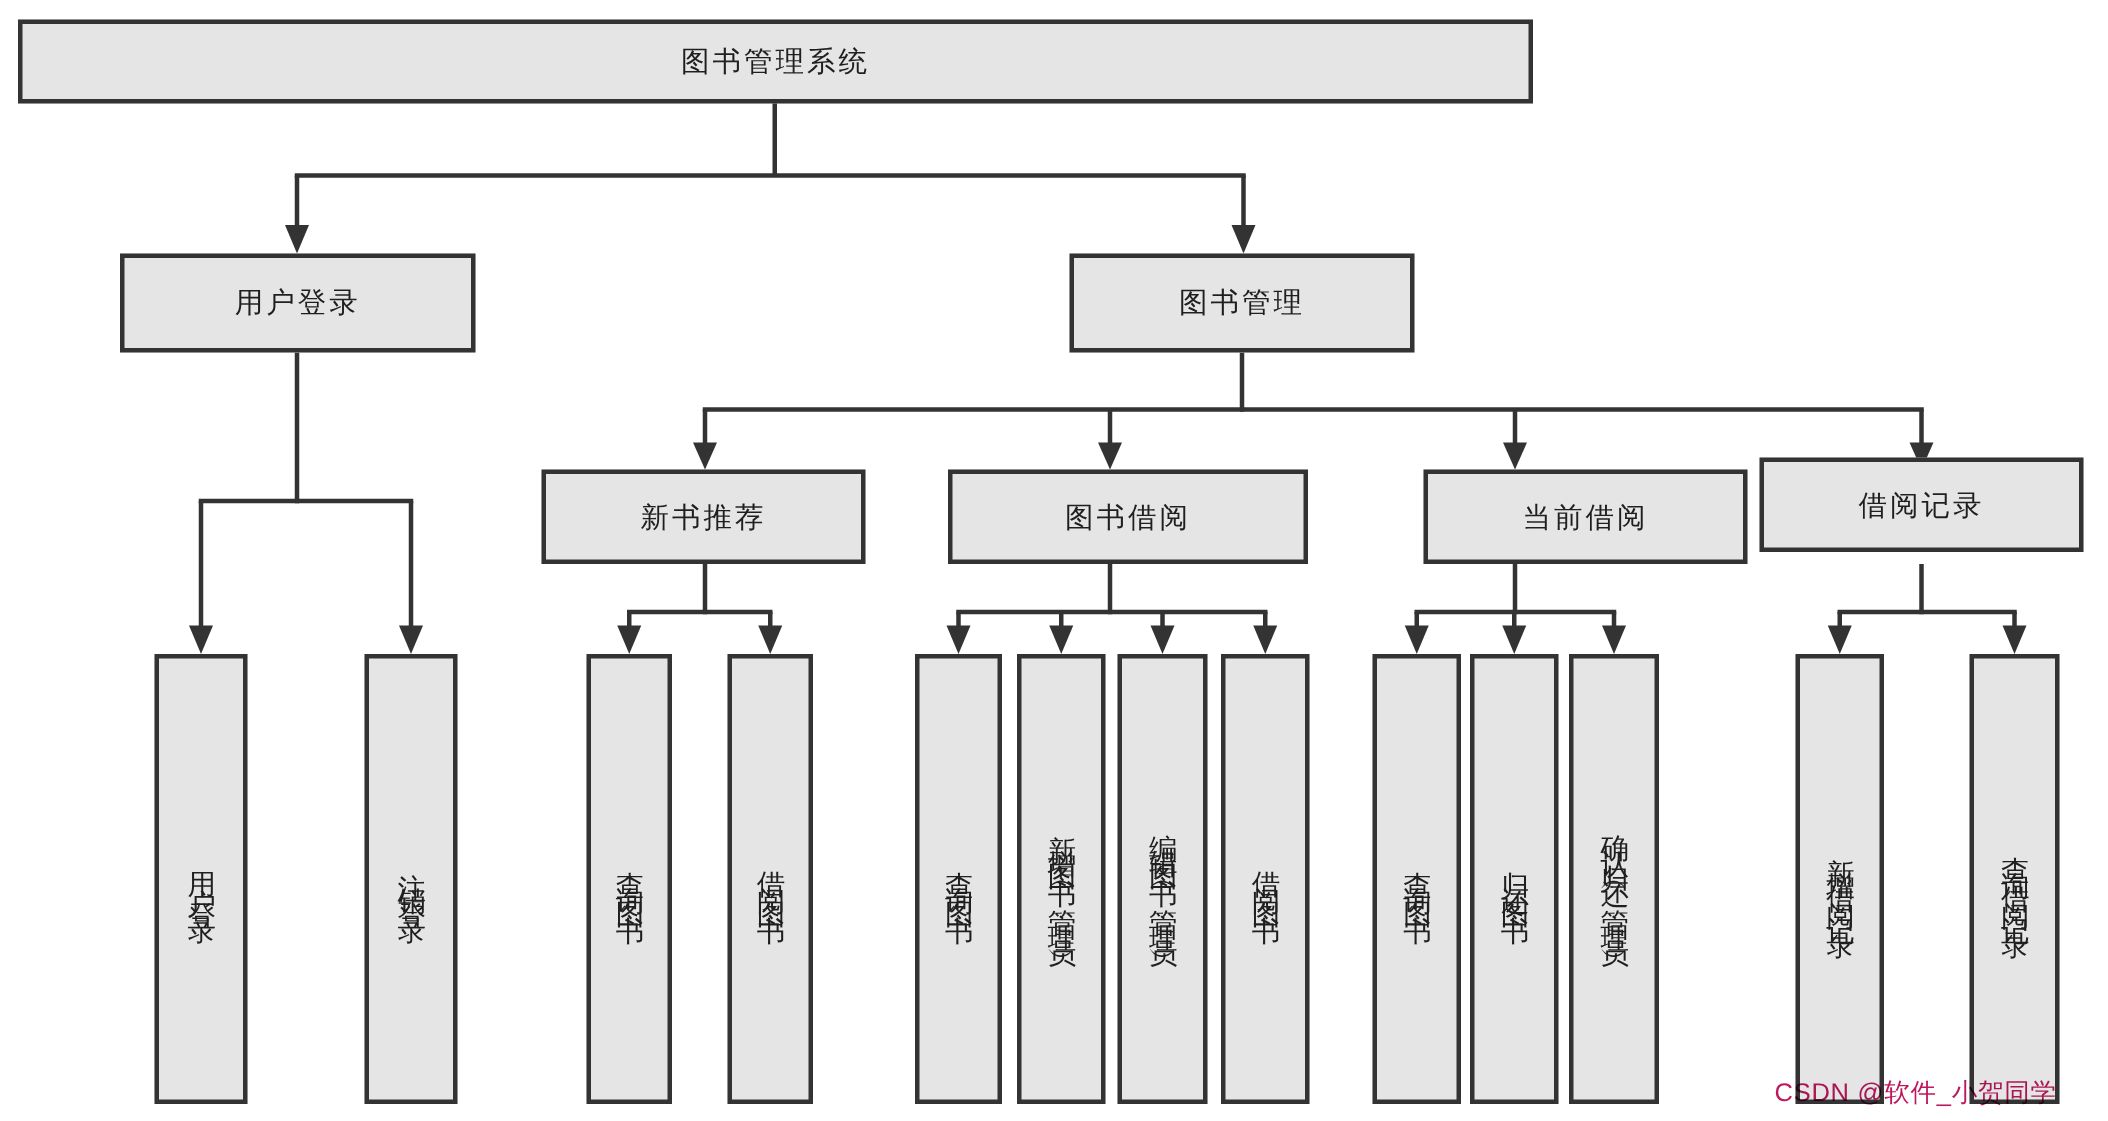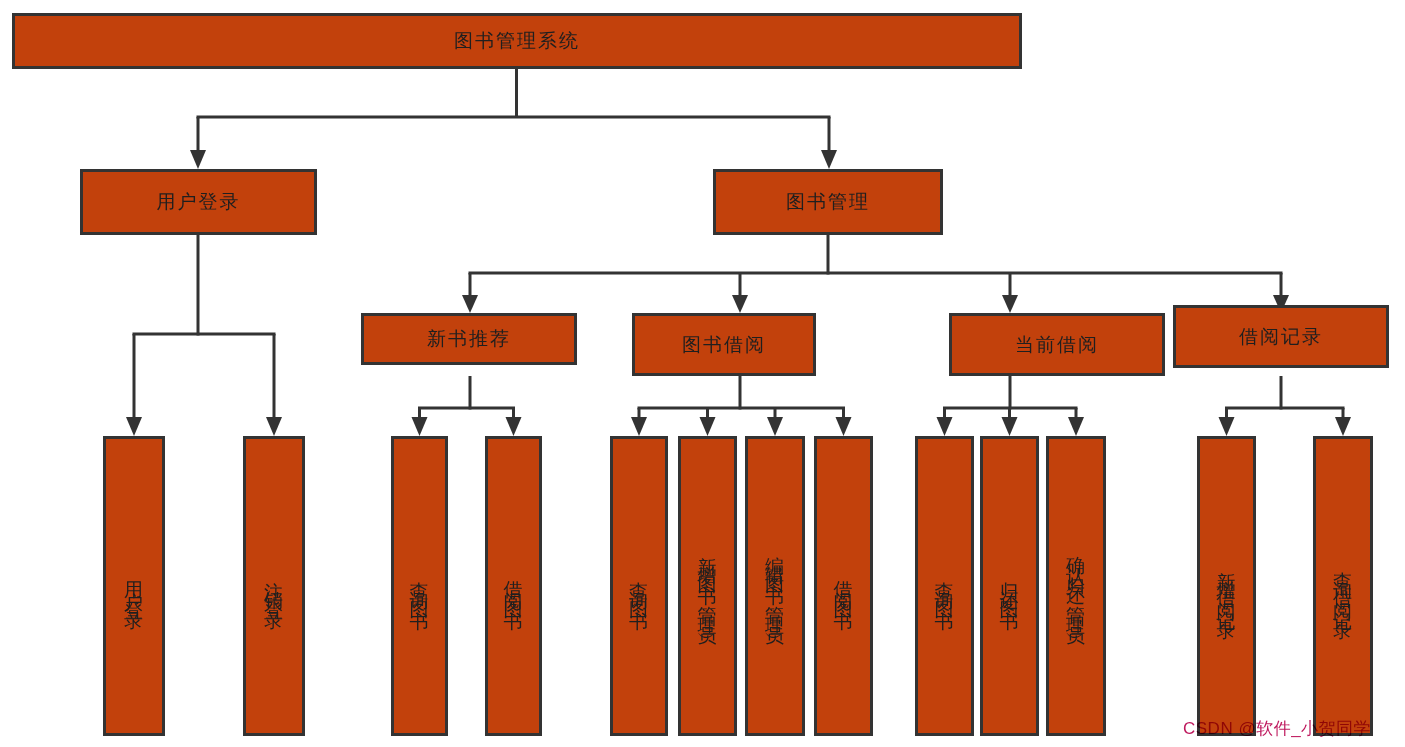--- a/index.html
+++ b/index.html
@@ -13,21 +13,21 @@
   }
   #edges {
     position: absolute;
     left: 0; top: 0;
     width: 1405px; height: 747px;
     z-index: 1;
   }
   .node {
     position: absolute;
     box-sizing: border-box;
-    background: #c2410c;
+    background: #e5e5e5;
     border: 3px solid #333333;
     display: flex;
     align-items: center;
     justify-content: center;
     z-index: 2;
     color: #1f1f1f;
   }
   .hlabel {
     font-size: 19px;
     letter-spacing: 2px;
@@ -140,24 +140,24 @@
     <span class="hlabel">图书管理系统</span>
   </div>
 
   <div class="node" style="left:80px; top:169px; width:237px; height:66px;">
     <span class="hlabel">用户登录</span>
   </div>
   <div class="node" style="left:713px; top:169px; width:230px; height:66px;">
     <span class="hlabel">图书管理</span>
   </div>
 
-  <div class="node" style="left:361px; top:313px; width:216px; height:52px;">
+  <div class="node" style="left:361px; top:313px; width:216px; height:63px;">
     <span class="hlabel">新书推荐</span>
   </div>
-  <div class="node" style="left:632px; top:313px; width:184px; height:63px;">
+  <div class="node" style="left:632px; top:313px; width:240px; height:63px;">
     <span class="hlabel">图书借阅</span>
   </div>
   <div class="node" style="left:902px; top:313px; width:216px; height:63px;margin-left:47px;">
     <span class="hlabel">当前借阅</span>
   </div>
   <div class="node" style="left:1173px; top:305px; width:216px; height:63px;">
     <span class="hlabel">借阅记录</span>
   </div>
 
   <div class="node leaf" style="left:103px; width:62px;">

